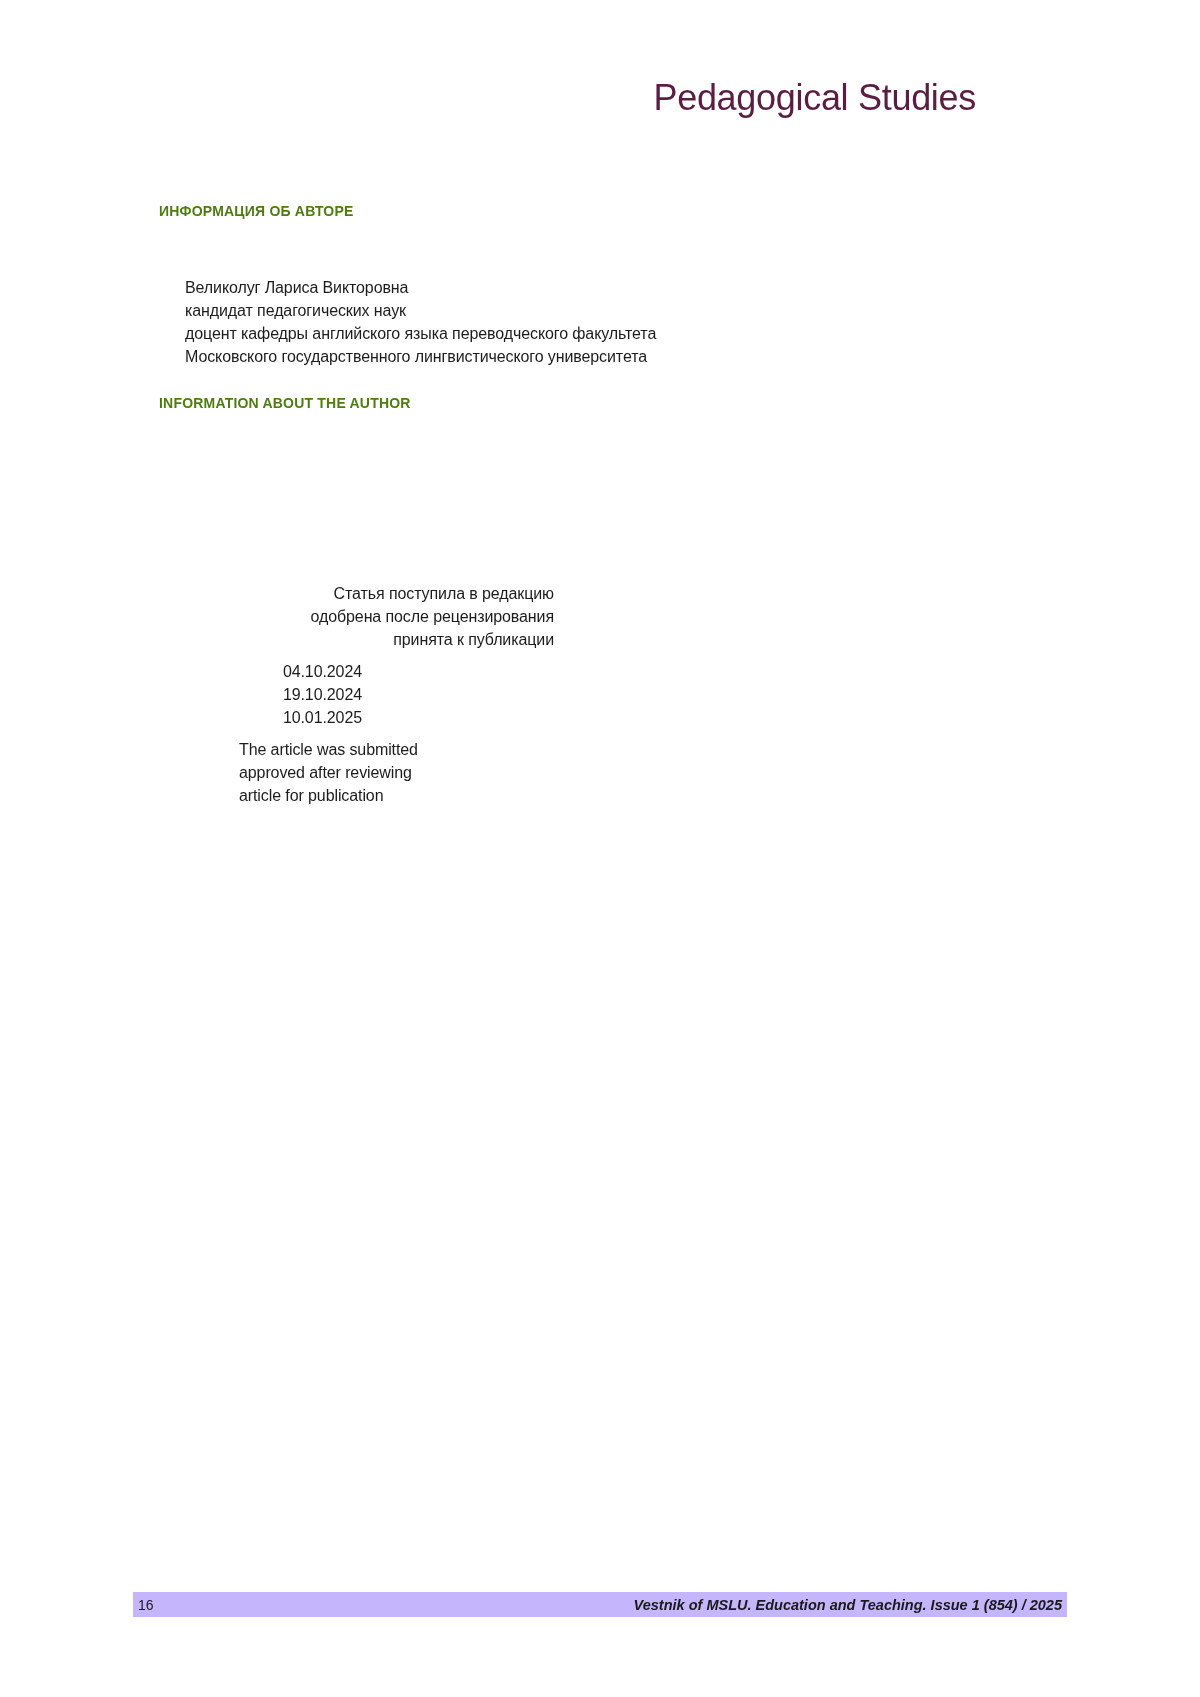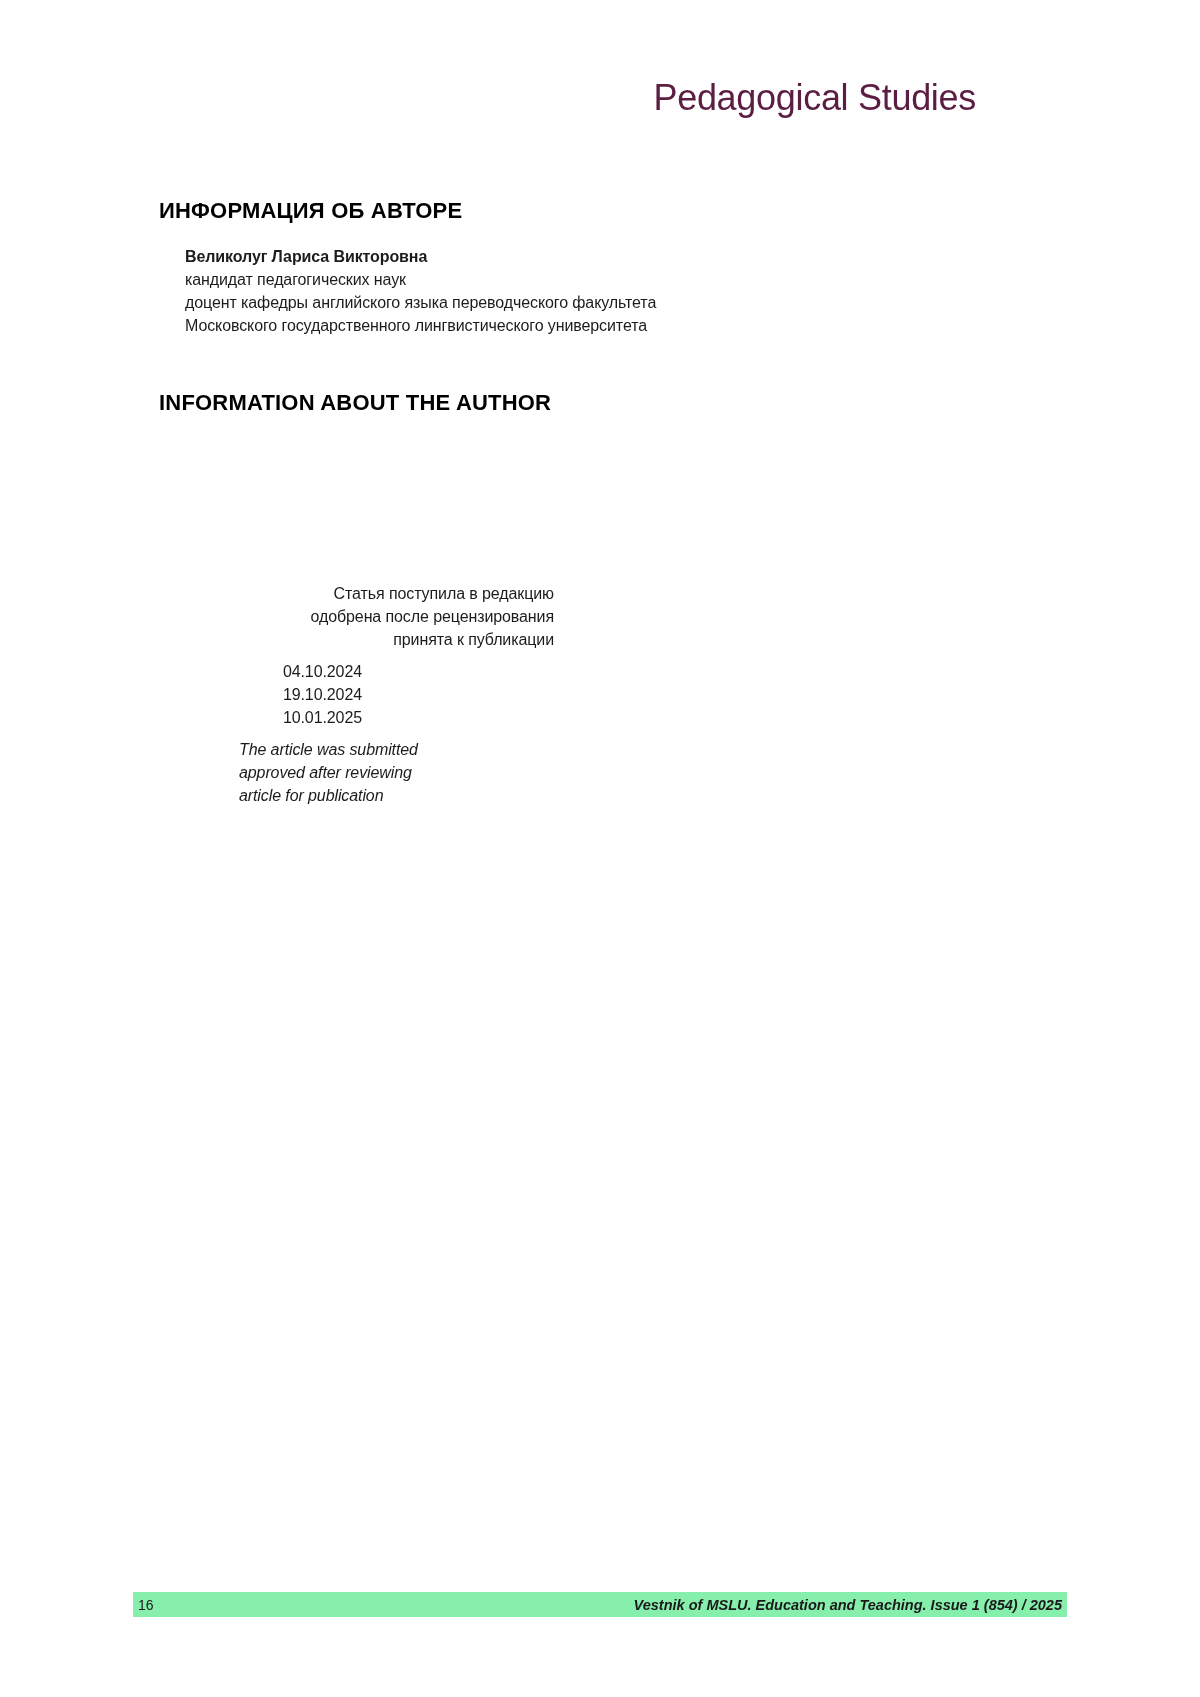--- a/index.html
+++ b/index.html
@@ -20,40 +20,40 @@
     font-size: 36px;
     line-height: 40px;
     font-weight: 400;
     color: #5b1d41;
     letter-spacing: -0.3px;
   }
 
   .section-heading {
     position: absolute;
     left: 159px;
-    font-size: 22px;
+    font-size: 14px;
     line-height: 22px;
     font-weight: 700;
-    color: #000000;
+    color: #4d7c0f;
     letter-spacing: 0.2px;
   }
   .heading-ru { top: 200px; }
   .heading-en { top: 392px; }
 
   .author-block {
     position: absolute;
     left: 185px;
     font-size: 16px;
     line-height: 23px;
     color: #1c1c1c;
     letter-spacing: -0.1px;
   }
   .block-ru { top: 245px; }
   .block-en { top: 442px; }
-  .author-name { font-weight: 700; }
+  .author-name { font-weight: 400; margin-top: 31px; }
   .author-line { font-weight: 400; }
 
   .submission {
     position: absolute;
     left: 224px;
     top: 578px;
     display: flex;
     align-items: stretch;
     font-size: 16px;
     line-height: 23px;
@@ -63,29 +63,29 @@
   .submission .col { padding-top: 4px; padding-bottom: 5px; }
   .col-ru { width: 330px; text-align: right; }
   .vdiv {
     width: 1.5px;
     background: #8a8a8a;
     margin-left: 23px;
     flex: 0 0 auto;
   }
   .vdiv-2 { margin-left: 0; }
   .col-dates { width: 138px; text-align: right; }
-  .col-en { padding-left: 15px; text-align: left; font-style: italic; }
+  .col-en { padding-left: 15px; text-align: left; }
 
   .footer-bar {
     position: absolute;
     left: 133px;
     top: 1592px;
     width: 934px;
     height: 25px;
-    background: #86efac;
+    background: #c4b5fd;
     display: flex;
     align-items: center;
     justify-content: space-between;
     padding: 0 5px;
     box-sizing: border-box;
   }
   .footer-page-number {
     font-size: 14px;
     font-weight: 400;
     color: #1a1a1a;

